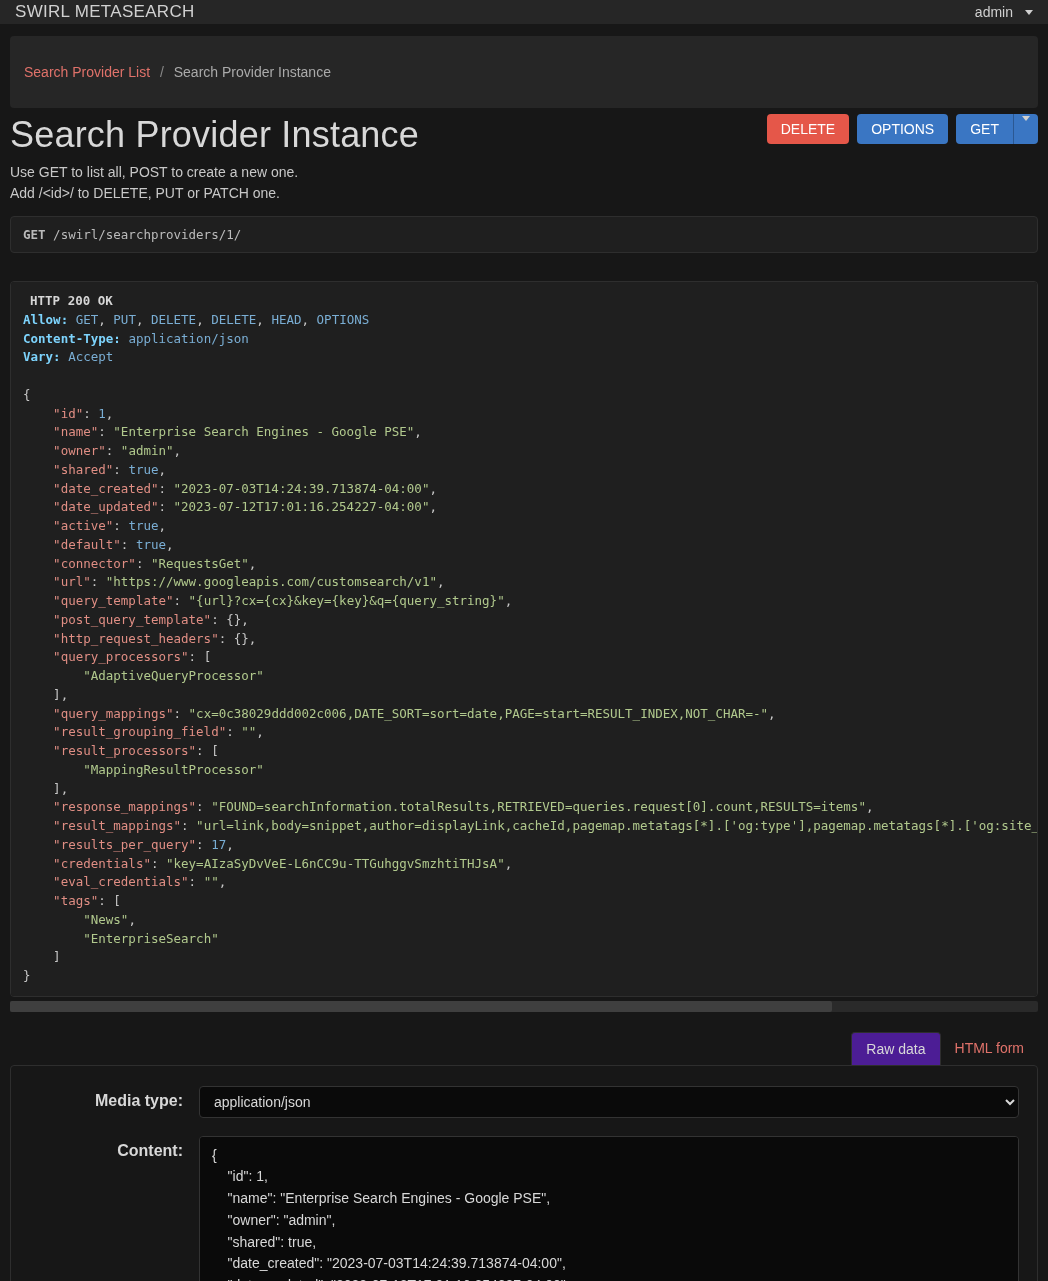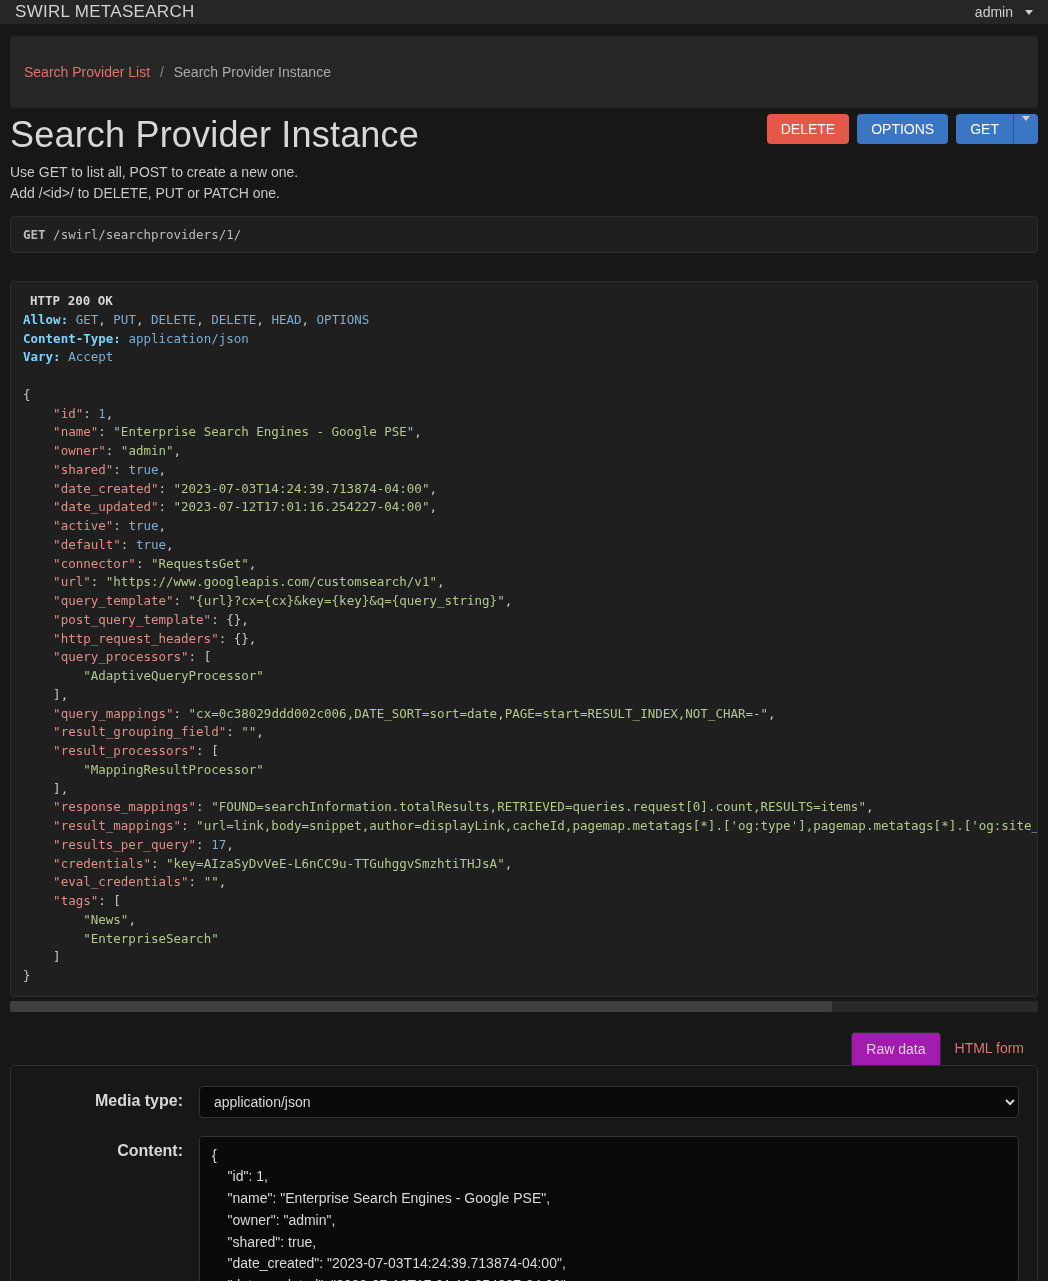--- a/index.html
+++ b/index.html
@@ -139,21 +139,21 @@
     margin-bottom: 0;
   }
   .tab {
     padding: 8px 14px;
     font-size: 14px;
     cursor: pointer;
     border-top-left-radius: 4px;
     border-top-right-radius: 4px;
   }
   .tab.active {
-    background: #a21caf;
+    background: #4c1d95;
     color: #d8d8d8;
     border: 1px solid #2e2e2e;
     border-bottom: none;
   }
   .tab.inactive {
     color: #e0726a;
   }
   .form-panel {
     border: 1px solid #2e2e2e;
     border-radius: 4px;

